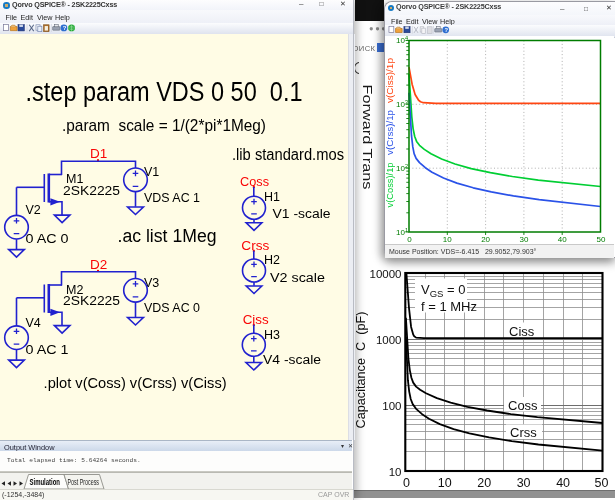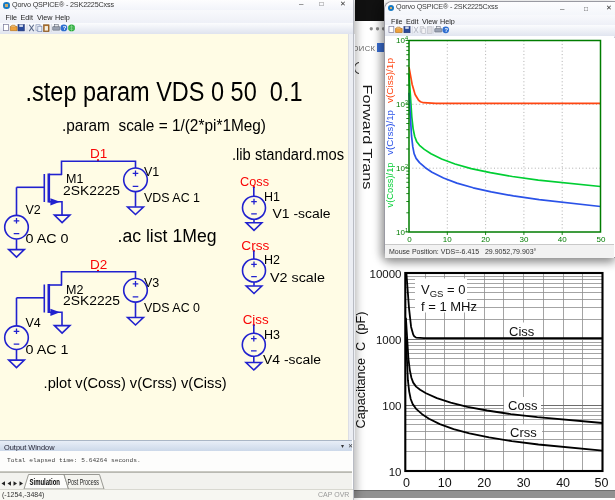--- a/index.html
+++ b/index.html
@@ -1,20 +1,20 @@
 <!DOCTYPE html>
 <html><head><meta charset="utf-8"><style>
 html,body{margin:0;padding:0;}
 body{width:615px;height:500px;position:relative;overflow:hidden;background:#fff;
   font-family:"Liberation Sans",sans-serif;}
 .abs{position:absolute;}
 
 .win{position:absolute;background:#fff;}
 .tbar{position:absolute;left:0;right:0;top:0;height:10px;background:linear-gradient(#fdfdfe,#f2f4fa);}
-.ttl{position:absolute;top:0;font-size:7.2px;color:#4a4a4a;letter-spacing:-0.15px;white-space:nowrap;}
+.ttl{position:absolute;top:0;font-size:7.2px;color:#4a4a4a;letter-spacing:-0.15px;white-space:nowrap;font-weight:bold;}
 .caps{position:absolute;top:0;font-size:8px;color:#333;}
 .menu{position:absolute;left:0;right:0;top:10px;height:12.5px;background:linear-gradient(#f8f9fc,#eef0f7);font-size:7.2px;color:#222;}
 .menu span{position:absolute;top:2.8px;text-align:center;}
 .tools{position:absolute;left:0;right:0;top:22.5px;height:11px;background:linear-gradient(#fbfcfe,#dfe3ee);border-bottom:1px solid #c8ccd8;}
 
 .outhdr{position:absolute;background:linear-gradient(#e8eef7,#c9d6e8);border-top:1px solid #aab6c6;font-size:7.4px;color:#223;}
 .outbody{position:absolute;background:#fdfdfc;font-family:"Liberation Mono",monospace;font-size:6.2px;color:#444;}
 .tabbar{position:absolute;background:#f2f2ee;border-top:1px solid #b9b9b2;}
 .statusl{position:absolute;background:#f7f7f2;font-size:7px;color:#555;}
 </style></head>

